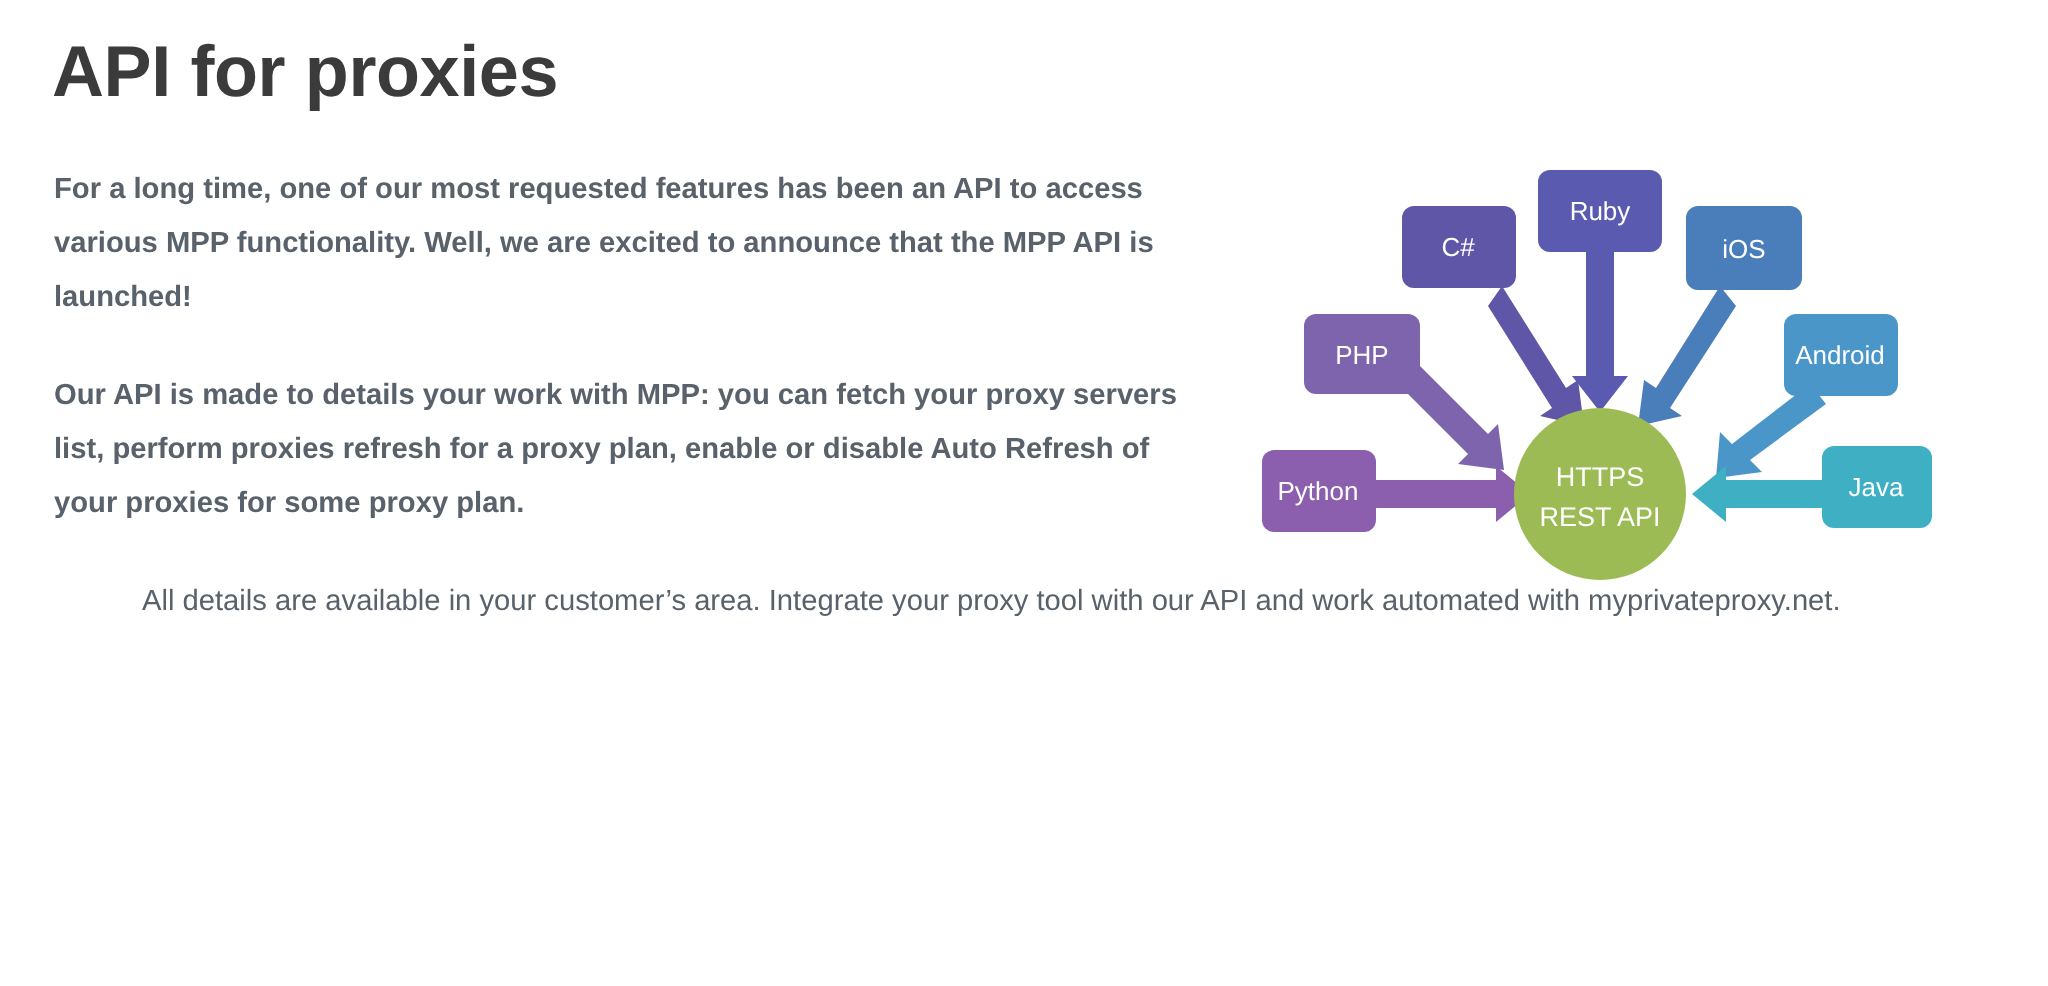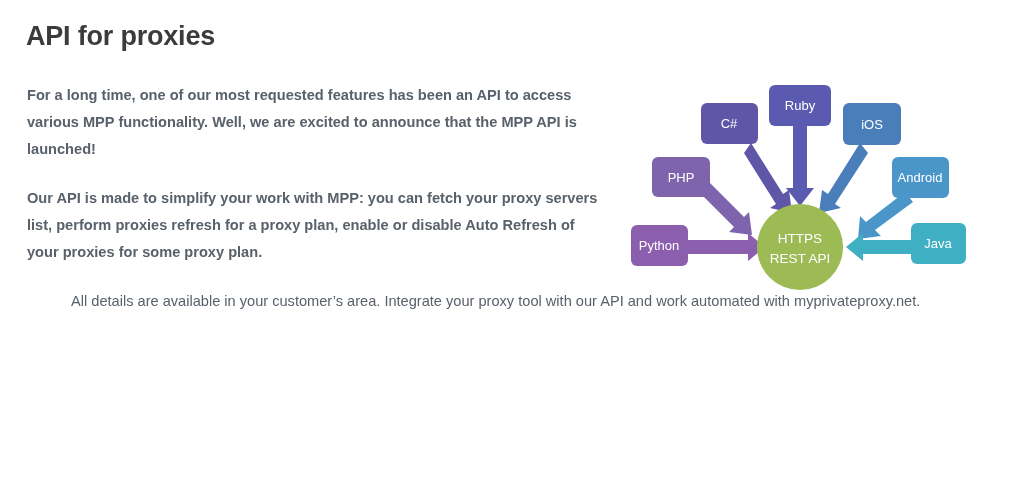--- a/index.html
+++ b/index.html
@@ -20,21 +20,21 @@
     inset: 0;
     background: #ffffff;
   }
 
   
   .page-title {
     position: absolute;
     left: 26px;
     top: 16px;
     margin: 0;
-    font-size: 27px;
+    font-size: 36px;
     line-height: 40px;
     font-weight: bold;
     color: #3b3b3b;
     letter-spacing: -0.2px;
   }
 
   
   .article-body {
     position: absolute;
     left: 27px;
@@ -84,21 +84,21 @@
 </style>
 </head>
 <body>
 
 <div id="page">
 
   <h1 class="page-title">API for proxies</h1>
 
   <div class="article-body">
     <p class="para narrow">For a long time, one of our most requested features has been an API to access various MPP functionality. Well, we are excited to announce that the MPP API is launched!</p>
-    <p class="para narrow">Our API is made to simplify your work with MPP: you can fetch your proxy servers list, perform proxies refresh for a proxy plan, enable or disable Auto Refresh of your proxies for some proxy plan.</p>
+    <p class="para narrow">Our API is made to details your work with MPP: you can fetch your proxy servers list, perform proxies refresh for a proxy plan, enable or disable Auto Refresh of your proxies for some proxy plan.</p>
     <p class="para wide">All details are available in your customer’s area. Integrate your proxy tool with our API and work automated  with myprivateproxy.net.</p>
   </div>
 
   <div class="figure">
     <svg width="372" height="230" viewBox="0 0 372 230" xmlns="http://www.w3.org/2000/svg">
 
       <g>
         <polygon points="68,238 0,0" style="display:none"></polygon>
         <path d="M 68,170 L 128,170 L 128,163 L 145,177 L 128,191 L 128,184 L 68,184 Z" fill="#8b5fae" transform="translate(0,0)"></path>
       </g>

